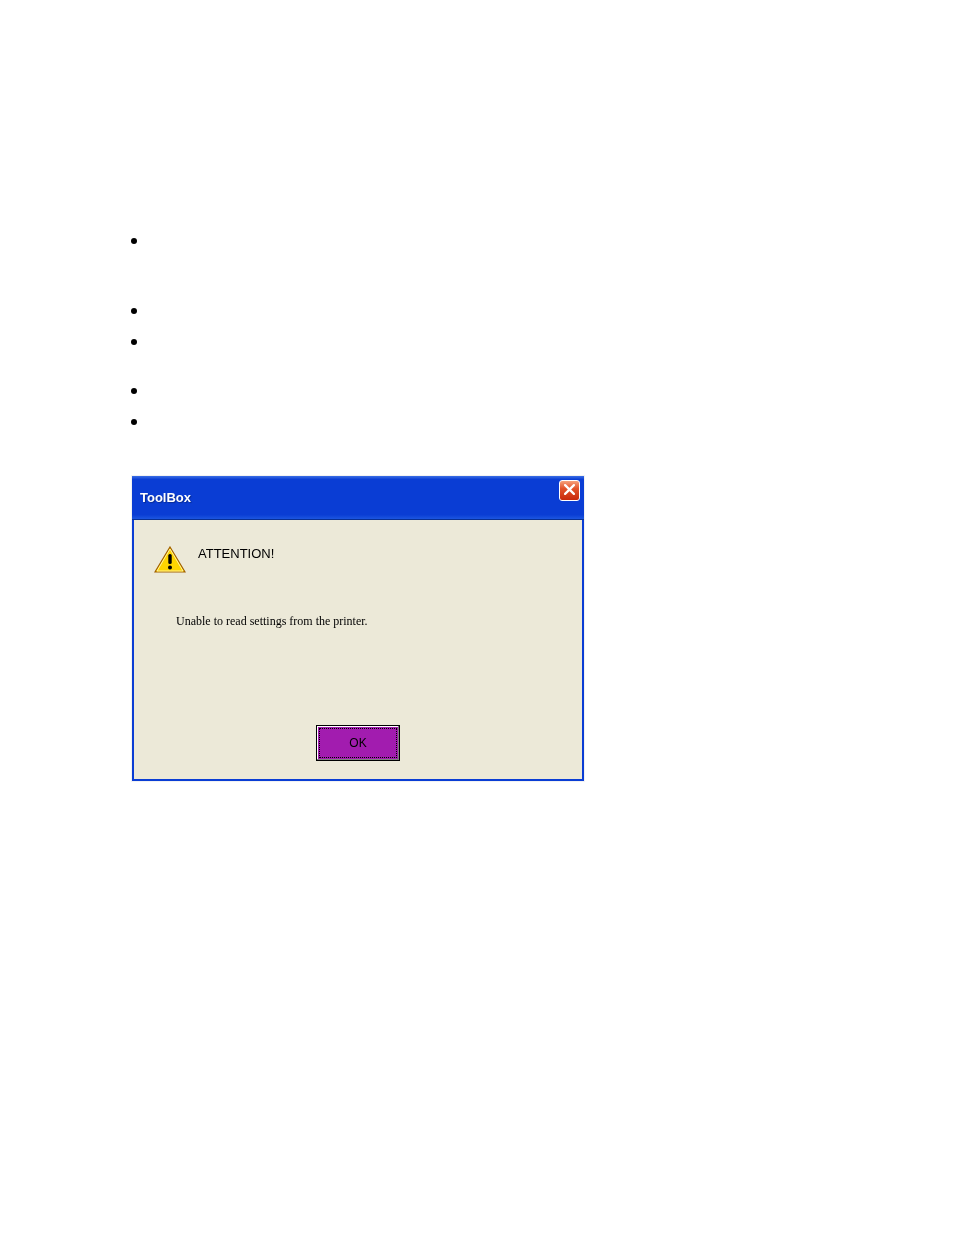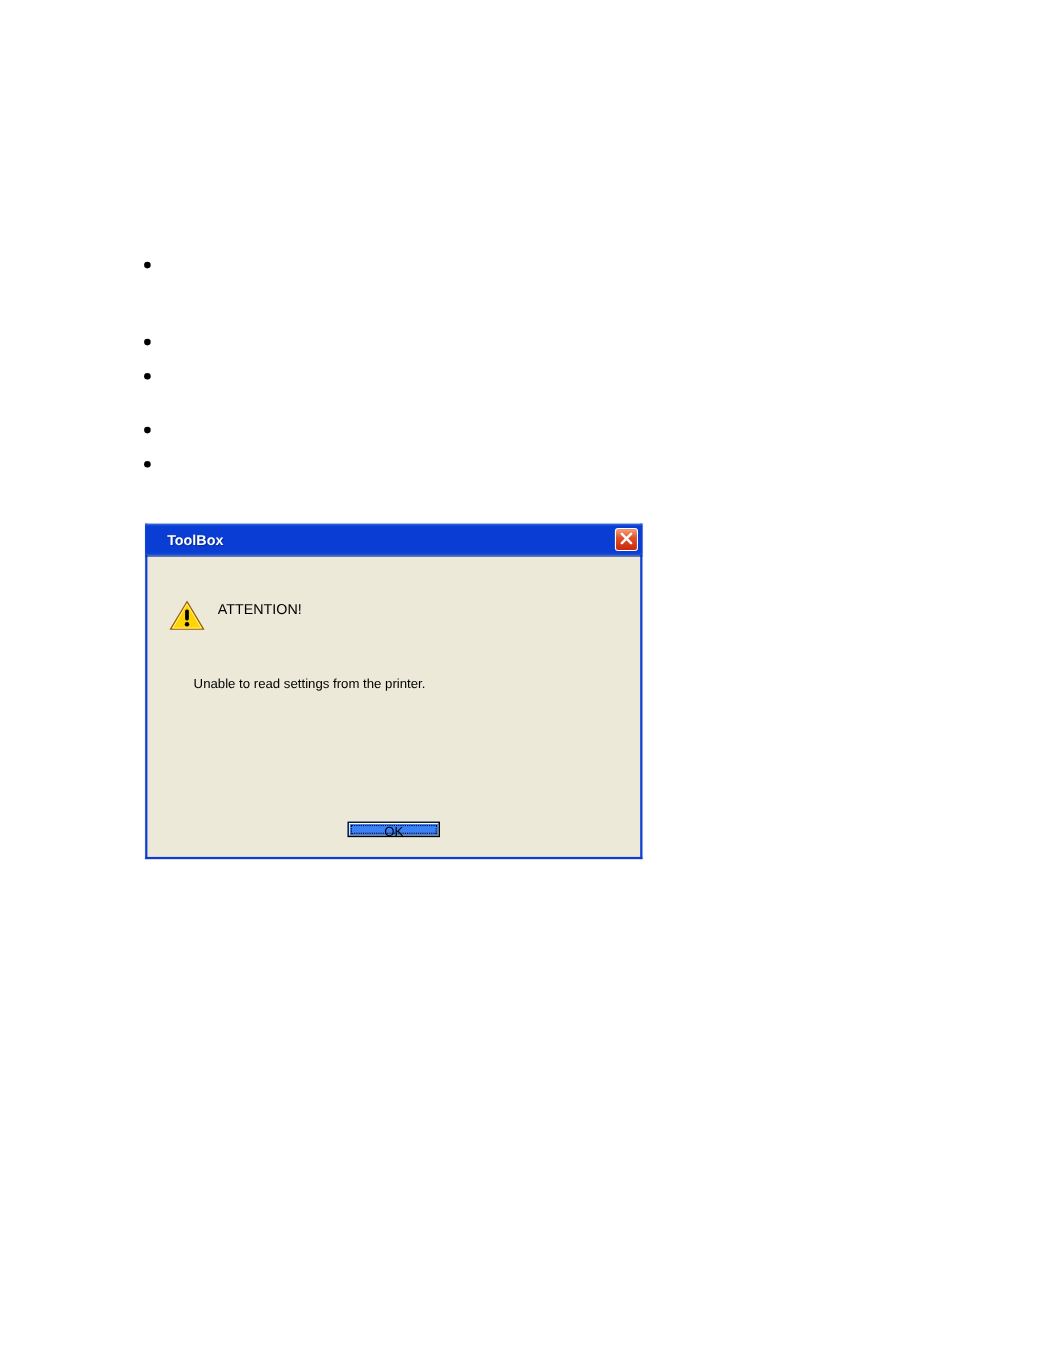--- a/index.html
+++ b/index.html
@@ -31,34 +31,34 @@
     background: #ece9d8;
     border: 2px solid #0a3dd4;
     border-top: none;
     box-shadow: 0 0 0 1px rgba(0,0,0,0.05);
   }
   .titlebar {
     position: absolute;
     top: 0;
     left: -2px;
     right: -2px;
-    height: 30px;
+    height: 44px;
     background: linear-gradient(to bottom,
       #3a6ee5 0%,
       #0a3dd4 8%,
       #0a3dd4 50%,
       #0a3dd4 90%,
       #1c56e0 100%);
     border-bottom: 1px solid #083094;
     display: flex;
     align-items: center;
     color: #fff;
     font-weight: bold;
     font-size: 13px;
-    padding-left: 20px;
+    padding-left: 8px;
     box-sizing: border-box;
   }
   .titlebar .title-text {
     text-shadow: 1px 1px 1px rgba(0,0,0,0.3);
   }
   .close-btn {
     position: absolute;
     right: 4px;
     top: 4px;
     width: 21px;
@@ -98,29 +98,30 @@
   .attn-label {
     font-size: 13px;
     color: #000;
   }
   .message {
     position: absolute;
     top: 108px;
     left: 42px;
     font-size: 12px;
     color: #000;
+    font-family: Liberation Serif, serif;
   }
   .ok-btn {
     position: absolute;
     left: 50%;
     transform: translateX(-50%);
     bottom: 18px;
     width: 84px;
-    height: 14px;
-    background: #3b82f6;
+    height: 36px;
+    background: #a21caf;
     border: 1px solid #000;
     font-size: 12px;
     color: #000;
     cursor: pointer;
     outline: 1px dotted #000;
     outline-offset: -4px;
     box-shadow: inset -1px -1px 0 #808080, inset 1px 1px 0 #fff;
   }
 </style>
 </head>

